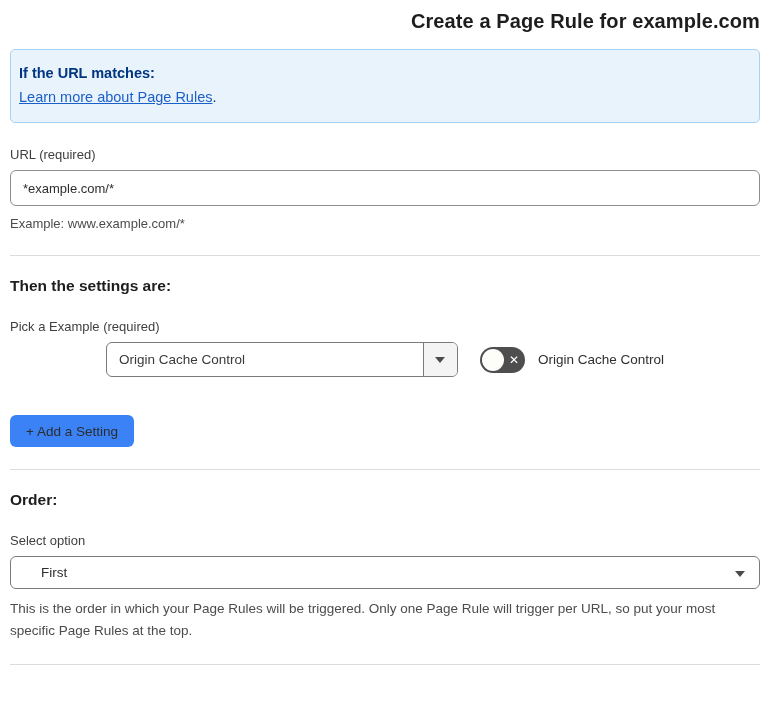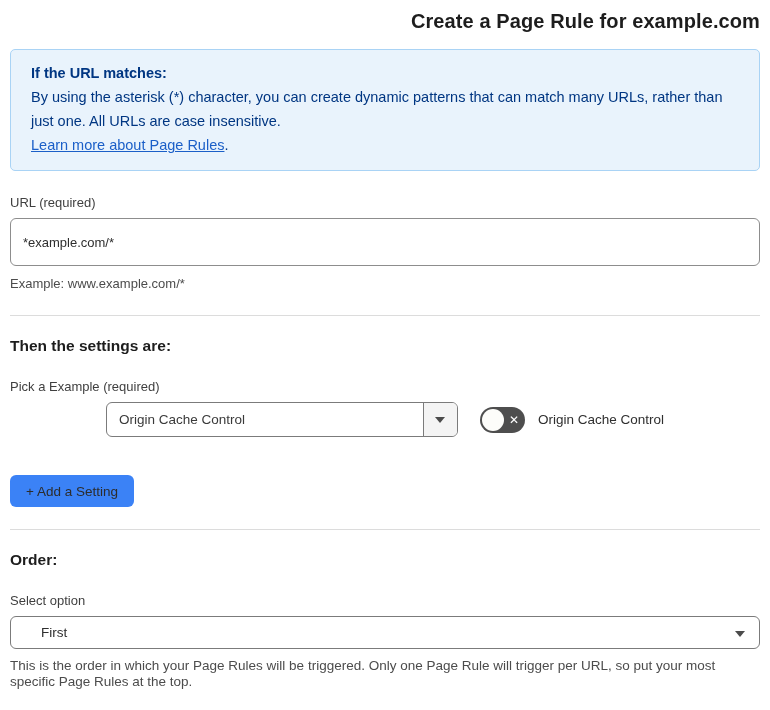--- a/index.html
+++ b/index.html
@@ -15,39 +15,39 @@
   .page-title {
     font-size: 20px; font-weight: bold; color: #1d1d1d;
     margin: 4px 0 16px 0; letter-spacing: 0.1px; text-align: right;
   }
 
   
   .info-box {
     background: #e9f3fc;
     border: 1px solid #a9d3f5;
     border-radius: 5px;
-    padding: 11px 16px 13px 20px;
+    padding: 11px 16px 13px 8px;
     color: #003682;
     font-size: 14.5px;
     line-height: 24px;
     margin-bottom: 24px;
   }
   .info-box .info-heading { font-weight: bold; font-size: 14.5px; }
   .info-box .info-body { max-width: 720px; }
   .info-box a.info-link {
     color: #1b5fc8; text-decoration: underline; cursor: pointer;
   }
   .info-box .info-link-suffix { color: #003682; }
 
   .field-label {
     font-size: 13px; color: #3f3f3f; margin-bottom: 8px; display: block;
   }
 
   .text-input {
-    width: 750px; height: 48px;
+    width: 750px; height: 36px;
     border: 1px solid #8d8d8d; border-radius: 6px;
     font-family: "Liberation Sans", sans-serif;
     font-size: 13px; color: #2e2e2e;
     padding: 0 12px; background: #fff;
     display: block; outline: none;
   }
   .helper-text {
     font-size: 13px; color: #4c4c4c; margin-top: 8px; line-height: 19px;
   }
 
@@ -122,33 +122,32 @@
     border: 1px solid #7b7b7b; border-radius: 6px;
     background: #fff; cursor: pointer;
     display: flex; align-items: center;
     padding: 0 30px;
     font-size: 13.5px; color: #2e2e2e;
   }
   .order-select .caret { position: absolute; right: 14px; top: 14px; }
 
   .order-helper {
     font-size: 13.5px; color: #4c4c4c;
-    line-height: 16px; margin-top: 9px; max-width: 745px;
+    line-height: 22px; margin-top: 9px; max-width: 745px;
   }
 </style>
 </head>
 <body>
 
 <div class="page">
 
   <h1 class="page-title">Create a Page Rule for example.com</h1>
 
   <div class="info-box">
     <div class="info-heading">If the URL matches:</div>
-    <div class="info-body">By using the asterisk (*) character, you can create dynamic patterns that can match many URLs, rather than just one. All URLs are case insensitive.</div>
     <div class="info-link-line"><a class="info-link">Learn more about Page Rules</a><span class="info-link-suffix">.</span></div>
   </div>
 
   <label class="field-label">URL (required)</label>
   <input class="text-input" type="text" value="*example.com/*" style="">
   <div class="helper-text">Example: www.example.com/*</div>
 
   <hr class="divider">
 
   <div class="section-heading">Then the settings are:</div>

